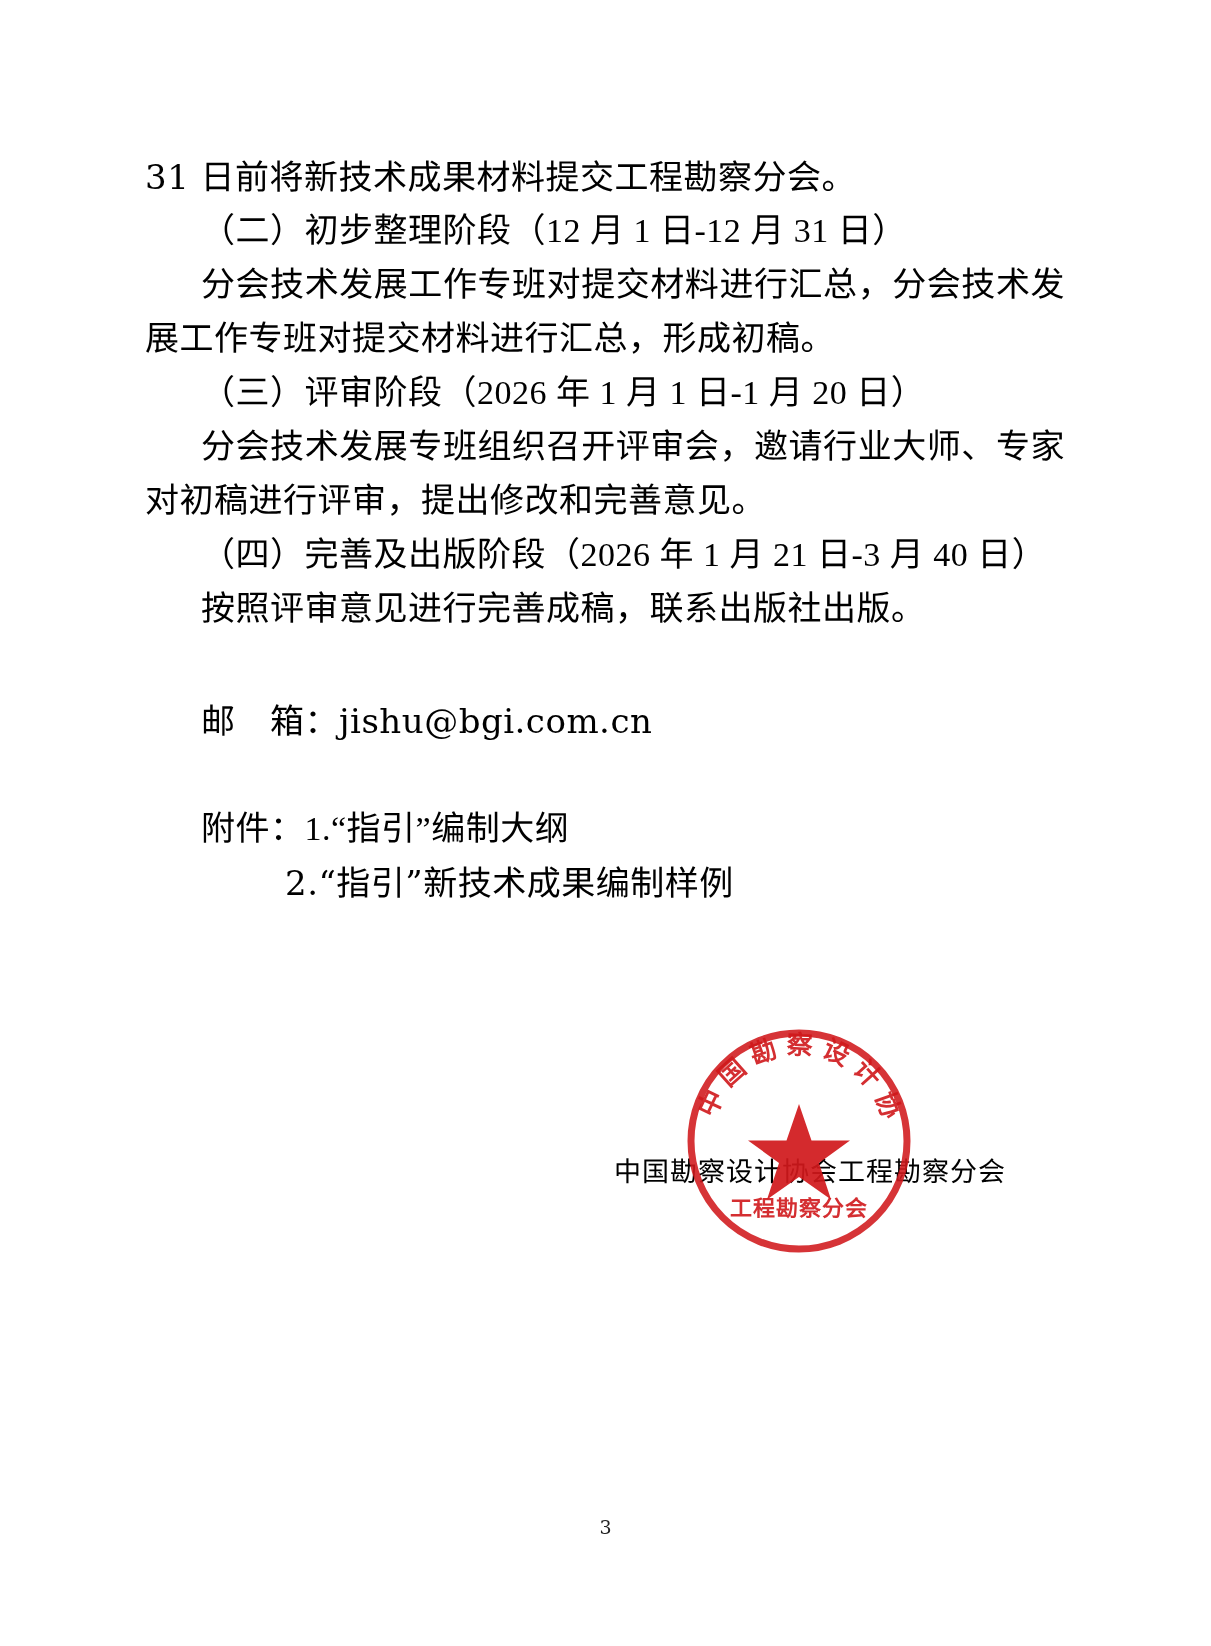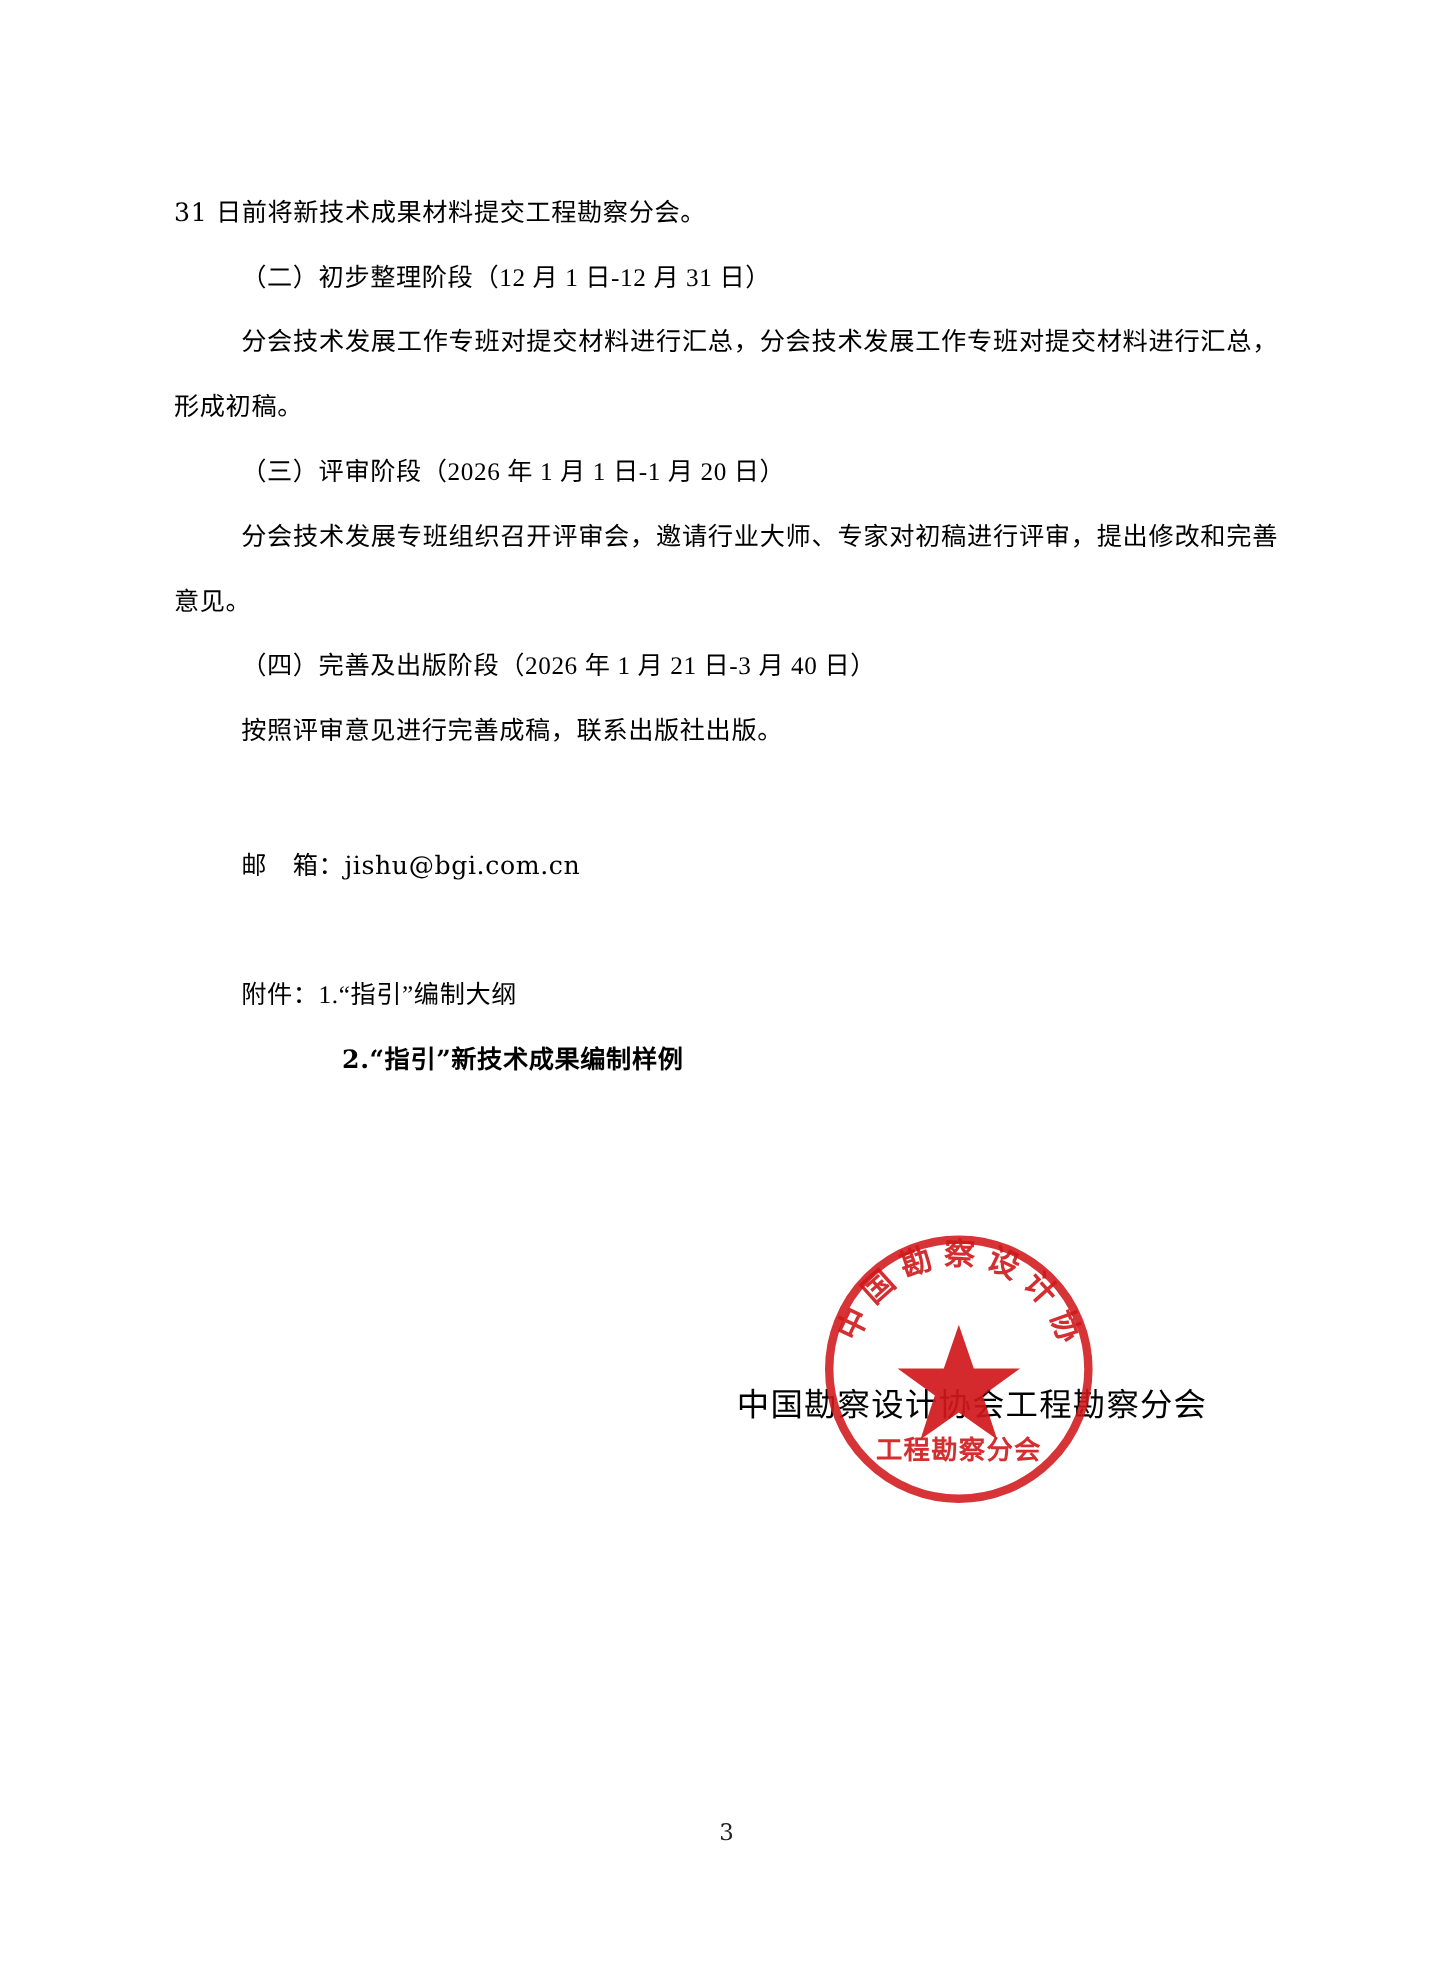--- a/index.html
+++ b/index.html
@@ -24,21 +24,21 @@
     background: #fff;
   }
   .body-area {
     position: absolute;
     left: 145px;
     top: 150px;
     width: 920px;
   }
   p.line {
     margin: 0;
-    font-size: 21px;
+    font-size: 34px;
     line-height: 54px;
     letter-spacing: 0.5px;
     white-space: pre-wrap;
     text-align: justify;
   }
   p.indent {
     text-indent: 56px;
     font-family: Liberation Serif, serif;
   }
   .gap-medium { height: 54px; }
@@ -46,21 +46,20 @@
 
   .contact-block p.line {
     text-indent: 56px;
   }
   .attach-block p.line.first {
     text-indent: 56px;
     font-family: Liberation Serif, serif;
   }
   .attach-block p.line.second {
     text-indent: 140px;
-    font-weight: bold;
   }
 
   .signature {
     position: absolute;
     left: 600px;
     top: 1148px;
     width: 420px;
     text-align: center;
   }
   .signature p {

